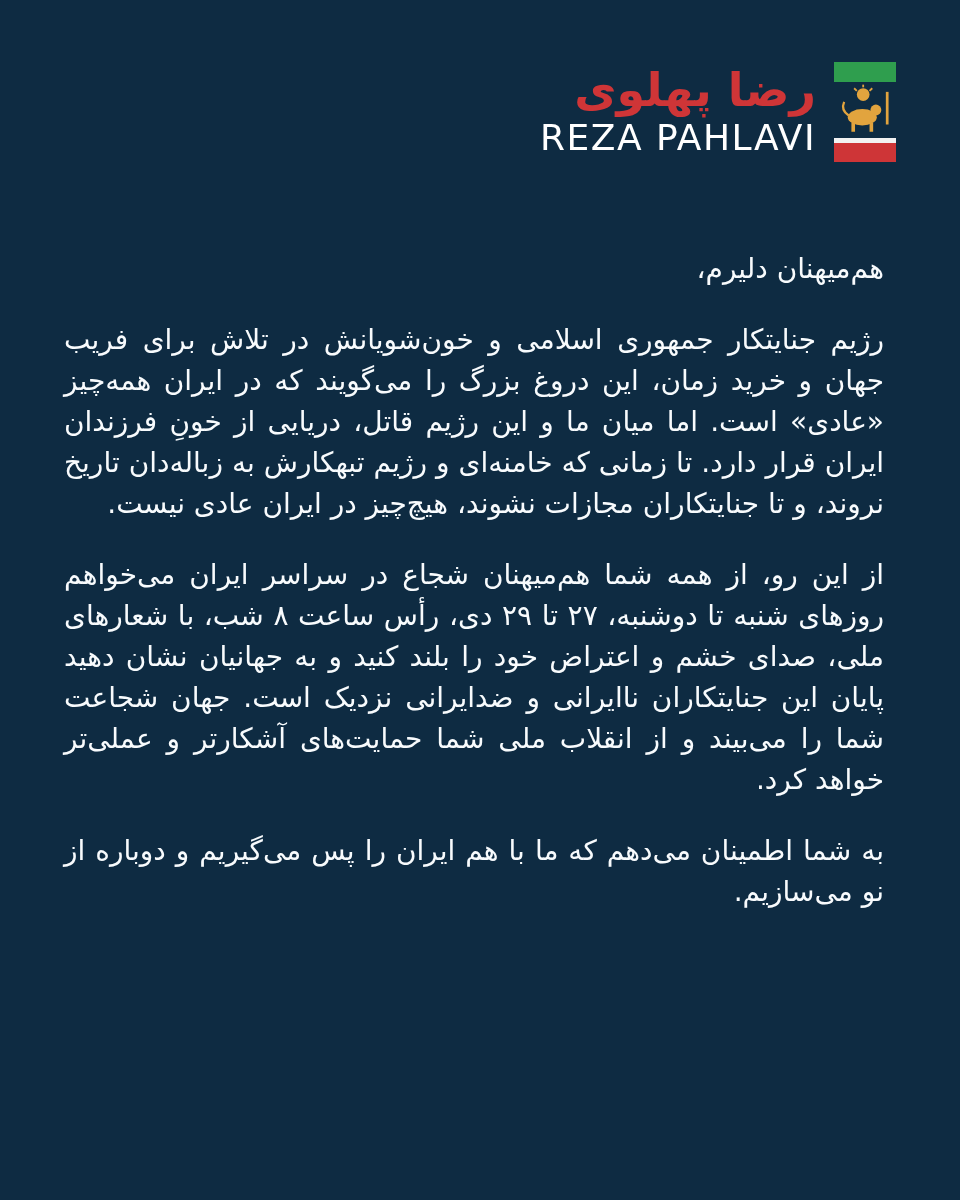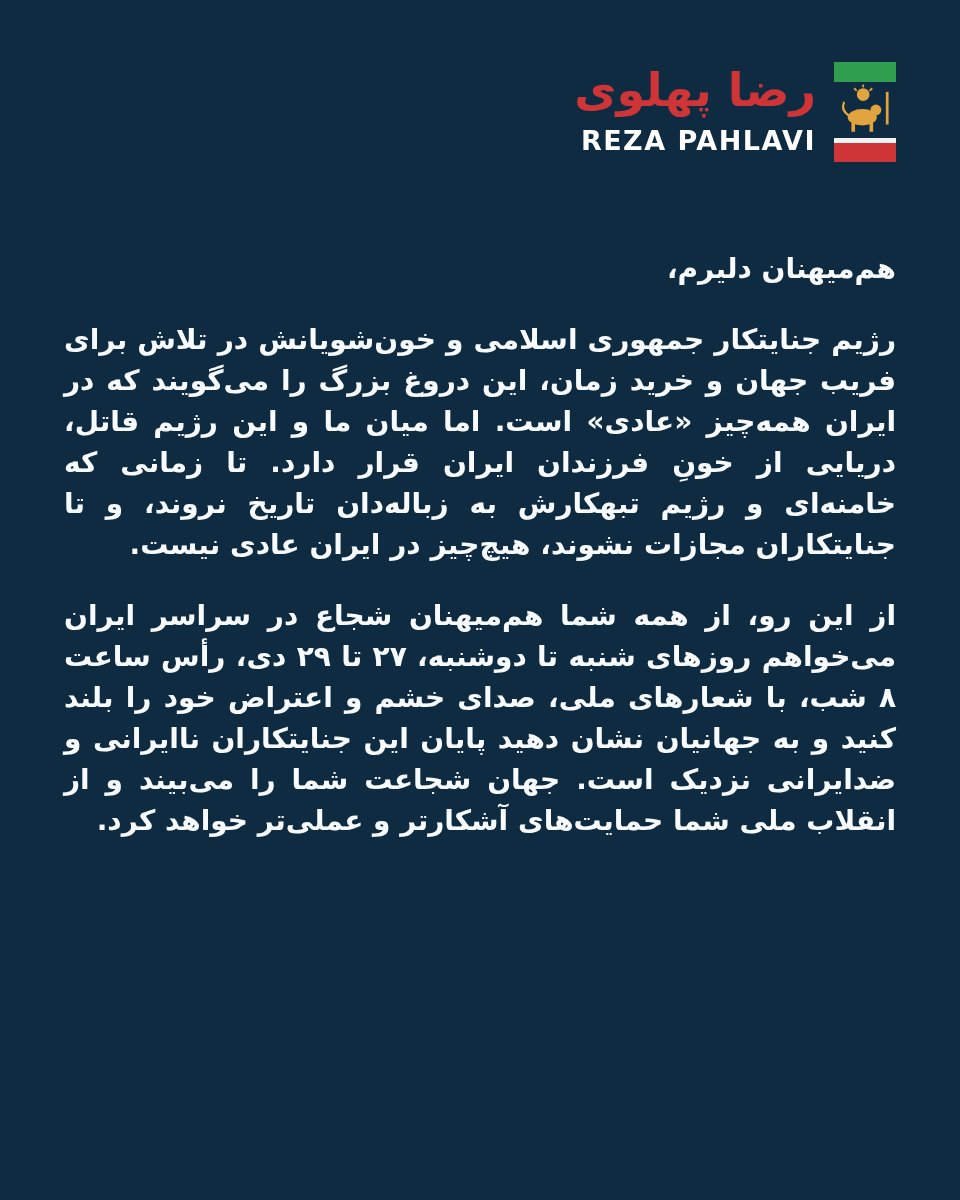--- a/index.html
+++ b/index.html
@@ -34,24 +34,23 @@
   .brand-persian {
     color: #cf3537;
     font-size: 46px;
     font-weight: 700;
     line-height: 1.15;
     direction: rtl;
     letter-spacing: 0;
   }
   .brand-latin {
     color: #ffffff;
-    font-size: 27px;
-    font-weight: 700;
+    font-size: 36px;
+    font-weight: 400;
     letter-spacing: 1.5px;
-    margin-top: 8px;
     white-space: nowrap;
   }
   .emblem {
     width: 62px;
     height: 100px;
     display: flex;
     flex-direction: column;
   }
   .flag-green { height: 20px; background: #2f9e4e; }
   .emblem-body {
@@ -66,24 +65,24 @@
   
   .statement {
     position: absolute;
     top: 248px;
     left: 64px;
     right: 64px;
     direction: rtl;
     text-align: justify;
   }
   .statement p {
-    margin: 0 0 30px 0;
+    margin: 0 12px 30px 0;
     color: #f8fbfd;
     font-size: 28px;
-    font-weight: 700;
+    font-weight: 400;
     line-height: 41px;
   }
   .statement p.greeting {
     text-align: right;
     margin-bottom: 30px;
   }
 </style>
 </head>
 <body>
 
@@ -121,15 +120,16 @@
       </div>
       <div class="flag-white"></div>
       <div class="flag-red"></div>
     </div>
   </header>
 
   <main class="statement" dir="rtl">
     <p class="greeting">هم‌میهنان دلیرم،</p>
     <p>رژیم جنایتکار جمهوری اسلامی و خون‌شویانش در تلاش برای فریب جهان و خرید زمان، این دروغ بزرگ را می‌گویند که در ایران همه‌چیز «عادی» است. اما میان ما و این رژیم قاتل، دریایی از خونِ فرزندان ایران قرار دارد. تا زمانی که خامنه‌ای و رژیم تبهکارش به زباله‌دان تاریخ نروند، و تا جنایتکاران مجازات نشوند، هیچ‌چیز در ایران عادی نیست.</p>
     <p>از این رو، از همه شما هم‌میهنان شجاع در سراسر ایران می‌خواهم روزهای شنبه تا دوشنبه، ۲۷ تا ۲۹ دی، رأس ساعت ۸ شب، با شعارهای ملی، صدای خشم و اعتراض خود را بلند کنید و به جهانیان نشان دهید پایان این جنایتکاران ناایرانی و ضدایرانی نزدیک است. جهان شجاعت شما را می‌بیند و از انقلاب ملی شما حمایت‌های آشکارتر و عملی‌تر خواهد کرد.</p>
+    <p>به شما اطمینان می‌دهم که ما با هم ایران را پس می‌گیریم و دوباره از نو می‌سازیم.</p>
   </main>
 
 </div>
 
 </body></html>

